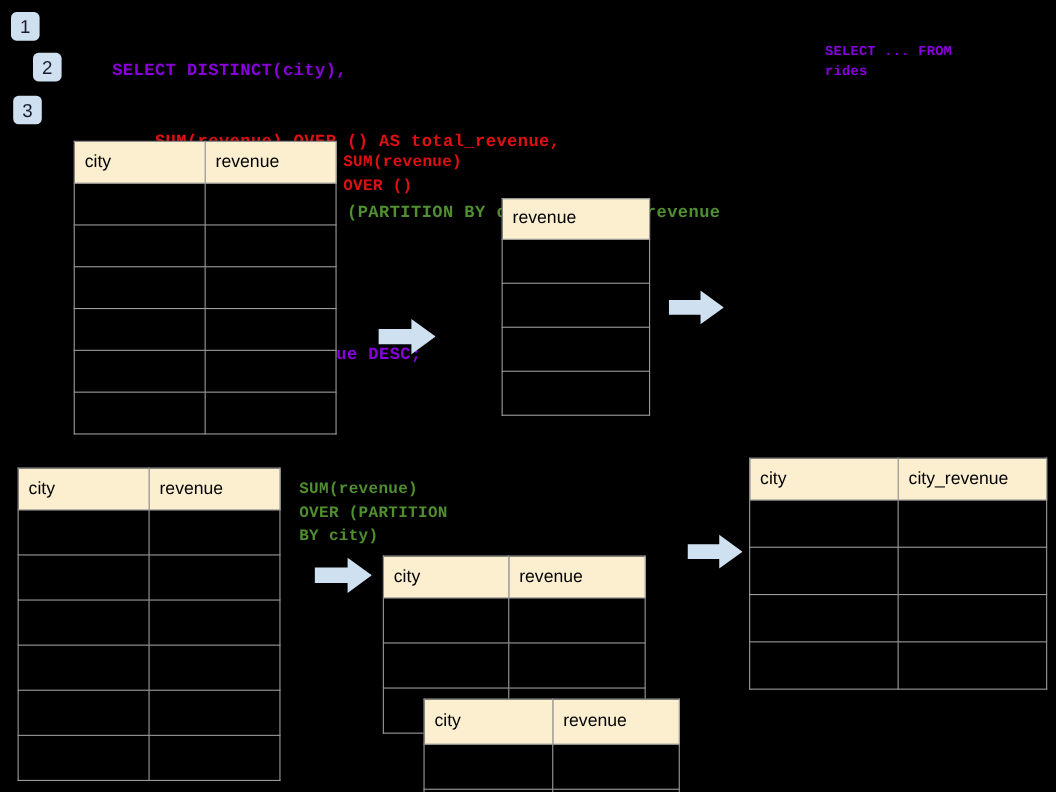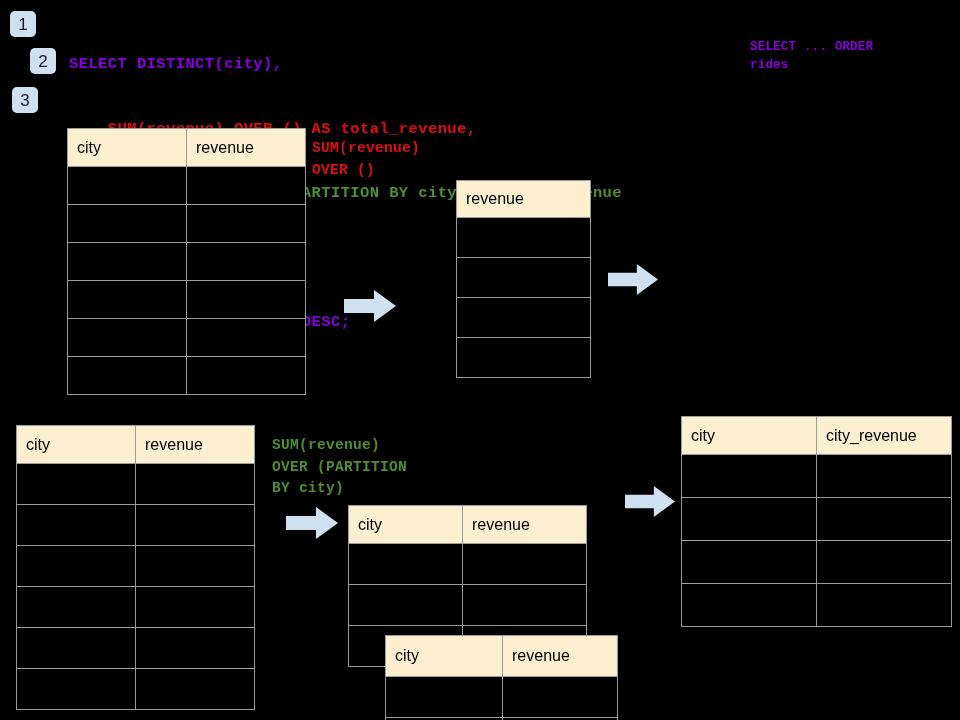--- a/index.html
+++ b/index.html
@@ -104,29 +104,29 @@
 </style>
 </head>
 <body>
 
 <div id="canvas">
 
   <div class="badge" style="left:10px; top:11px;">1</div>
   <div class="badge" style="left:30px; top:48px;">2</div>
   <div class="badge" style="left:12px; top:87px;">3</div>
 
-  <div class="code" style="left:69px; top:11px;">
+  <div class="code" style="left:102px; top:11px;">
     <div class="code-line c-purple">SELECT DISTINCT(city),</div>
     <div class="code-line c-red">    SUM(revenue) OVER () AS total_revenue,</div>
     <div class="code-line c-green">    SUM(revenue) OVER (PARTITION BY city) as city_revenue</div>
     <div class="code-line c-purple">  FROM rides</div>
     <div class="code-line c-purple">  ORDER by city_revenue DESC;</div>
   </div>
 
-  <div class="annot-sm" style="left:750px; top:38px;">SELECT ... ORDER
+  <div class="annot-sm" style="left:750px; top:38px;">SELECT ... FROM
 rides</div>
 
   <div class="annot c-red" style="left:312px; top:138px;">SUM(revenue)
 OVER ()</div>
 
   <div class="annot c-green" style="left:272px; top:435px;">SUM(revenue)
 OVER (PARTITION
 BY city)</div>
 
   <table class="tbl" style="left:67px; top:128px; width:238px;">

